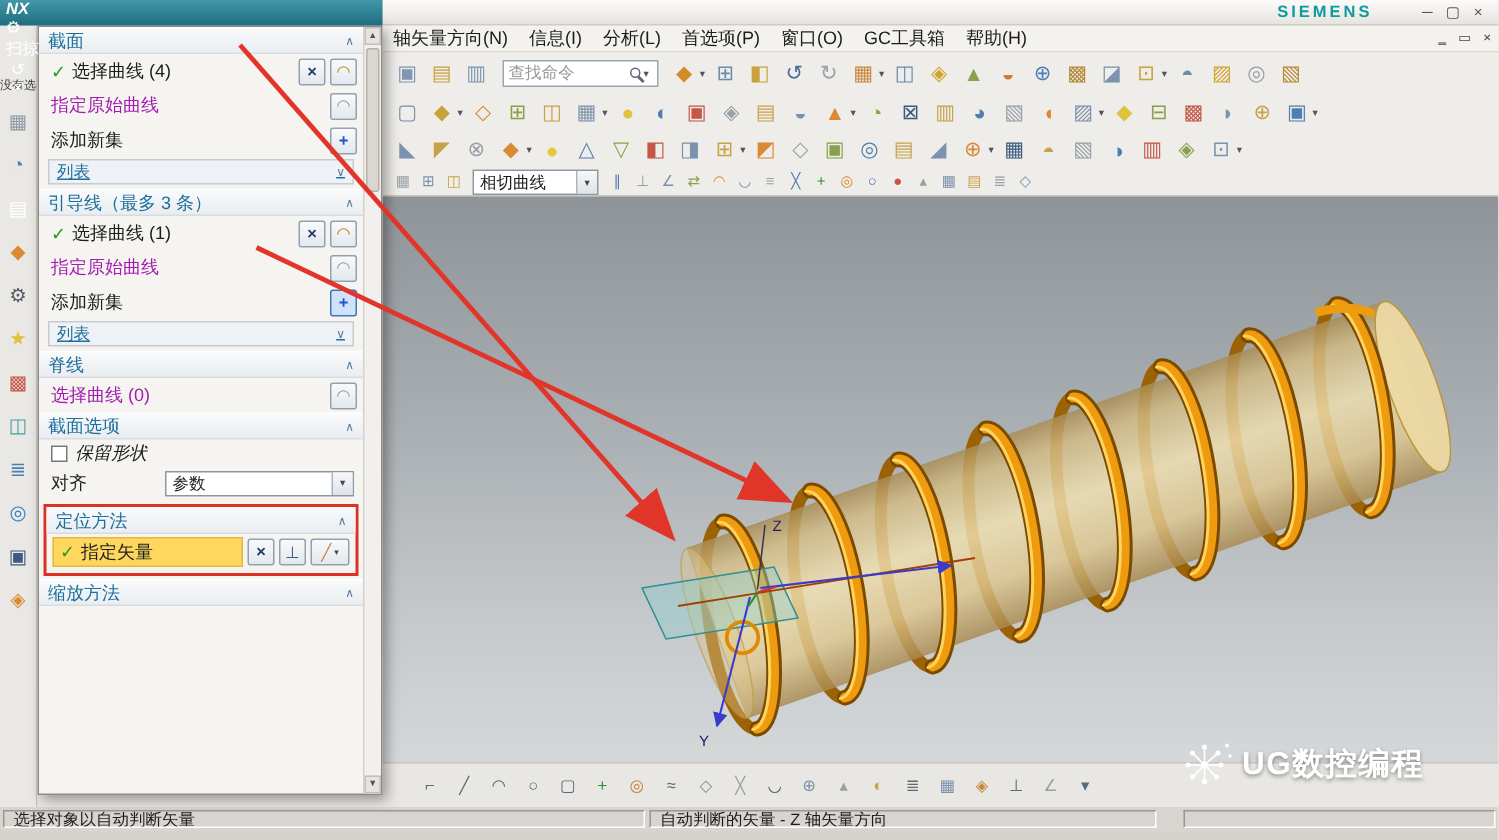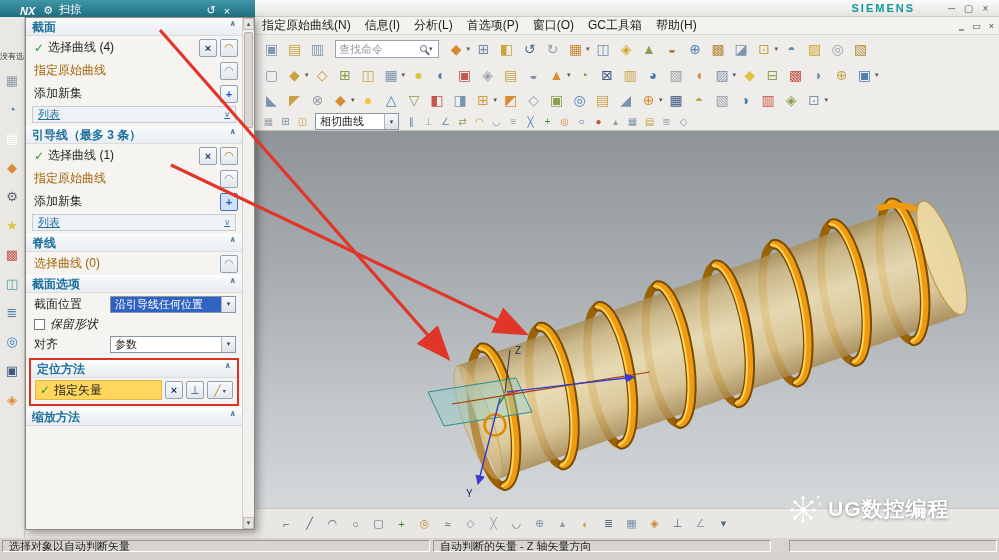--- a/index.html
+++ b/index.html
@@ -2,21 +2,21 @@
 <html><head>
 <meta charset="utf-8">
 <style>
   * { margin:0; padding:0; box-sizing:border-box; }
   html,body { width:999px; height:560px; overflow:hidden; }
   body { font-family:"Liberation Sans","DejaVu Sans",sans-serif; font-size:12px; color:#1c1c1c; }
   .page { position:relative; width:999px; height:560px; background:#d6d3ce; overflow:hidden; }
 
   
   .dlg-titlebar { position:absolute; left:0; top:0; width:255px; height:17px; z-index:31;
-    background:linear-gradient(#3f97a8,#1f6d7e); display:flex; align-items:flex-end; padding:0 20px; color:#fff; }
+    background:linear-gradient(#3f97a8,#1f6d7e); display:flex; align-items:flex-start; padding:0 4px; color:#fff;flex-direction:column; }
   .nx-logo { font-weight:bold; font-style:italic; font-size:11px; margin-right:8px; }
   .dlg-gear { font-size:11px; margin-right:6px; }
   .dlg-title { font-size:11px; }
   .dlg-tb-sp { flex:1; }
   .dlg-btn { width:16px; text-align:center; font-size:11px; cursor:default; }
 
   
   .app-titlebar { position:absolute; left:255px; top:0; right:0; height:17px;
     background:linear-gradient(#fcfbfa,#e6e4e0); border-bottom:1px solid #cfccc6;
     display:flex; align-items:center; justify-content:flex-end; padding:0 5px; }
@@ -79,27 +79,27 @@
     font-size:11px; display:flex; align-items:center; padding:0 6px; white-space:nowrap; overflow:hidden; }
   .c1 { width:428px; margin-right:3px; }
   .c2 { width:338px; margin-right:18px; }
   .c3 { flex:1; }
 
   
   .dialog { position:absolute; left:25px; top:17px; width:230px; height:513px; z-index:30;
     background:#f5f4f1; border:1px solid #8f8b84; box-shadow:3px 3px 8px rgba(0,0,0,.35);
     display:flex; flex-direction:column; }
   .dlg-scroll { position:relative; flex:1; overflow:hidden; padding-right:12px; }
-  .grp-h { display:flex; height:18px; padding:0 6px;
+  .grp-h { display:flex; align-items:center; height:18px; padding:0 6px;
     background:linear-gradient(#f8fafb,#e9edf1); border-top:1px solid #fff; border-bottom:1px solid #d7dce1;
-    color:#1d6f9c; font-size:12px;font-weight:bold; }
+    color:#1d6f9c; font-size:12px; }
   .grp-h .chev { margin-left:auto; font-size:8px; color:#5a7a9a; }
   .drow { display:flex; align-items:center; min-height:23px; padding:1px 4px 1px 8px; }
   .drow .lbl { font-size:12px;text-align:right; }
-  .drow .gray { color:#a16207; }
+  .drow .gray { color:#a21caf; }
   .check { color:#1f9d1f; font-size:12px; font-weight:bold; margin-right:4px; }
   .spacer { flex:1; }
   .ibtn { width:18px; height:18px; margin-left:3px; display:inline-flex; align-items:center; justify-content:center;
     border:1px solid #93a1af; border-radius:2px; background:linear-gradient(#f8fafc,#e2e8ee);
     font-size:11px; cursor:default; }
   .ibtn.active { background:#cfe2f7; border-color:#3f76b8; }
   .ibtn.split { width:26px; }
   .ibtn .mini-dd { font-size:6px; color:#445; margin-left:2px; }
   .listrow { display:flex; align-items:center; height:17px; margin:1px 6px 3px 6px; padding:0 5px;
     background:#eef1f5; border:1px solid #c8ccd2; color:#1d6f9c; font-size:11px;text-decoration:underline; }
@@ -151,21 +151,21 @@
 
   <div class="app-titlebar">
     <span class="siemens">SIEMENS</span>
     <span class="winbtn">─</span>
     <span class="winbtn">▢</span>
     <span class="winbtn">×</span>
   </div>
 
   <div class="menubar">
     <span class="iconset">
-        <span class="menu-item">指定原始曲线(N)</span>
+        <span class="menu-item">轴矢量方向(N)</span>
         <span class="menu-item">信息(I)</span>
         <span class="menu-item">分析(L)</span>
         <span class="menu-item">首选项(P)</span>
         <span class="menu-item">窗口(O)</span>
         <span class="menu-item">GC工具箱</span>
         <span class="menu-item">帮助(H)</span>
       </span>
     <span class="mdi">
       <span>‗</span>
       <span>▭</span>
@@ -514,27 +514,20 @@
       <div class="drow">
         <span class="lbl gray">选择曲线 (0)</span>
         <span class="spacer"></span>
         <span class="ibtn" style="color:#98a0a8">◠</span>
       </div>
 
       <div class="grp-h">
         <span>截面选项</span>
         <span class="chev">∧</span>
       </div>
-      <div class="optrow">
-        <span class="olbl">截面位置</span>
-        <span class="combo selblue">
-          <span class="val">沿引导线任何位置</span>
-          <span class="caret">▾</span>
-        </span>
-      </div>
       <div class="chkrow">
         <span class="chkbox"></span>
         <span>保留形状</span>
       </div>
       <div class="optrow">
         <span class="olbl">对齐</span>
         <span class="combo">
           <span class="val">参数</span>
           <span class="caret">▾</span>
         </span>

